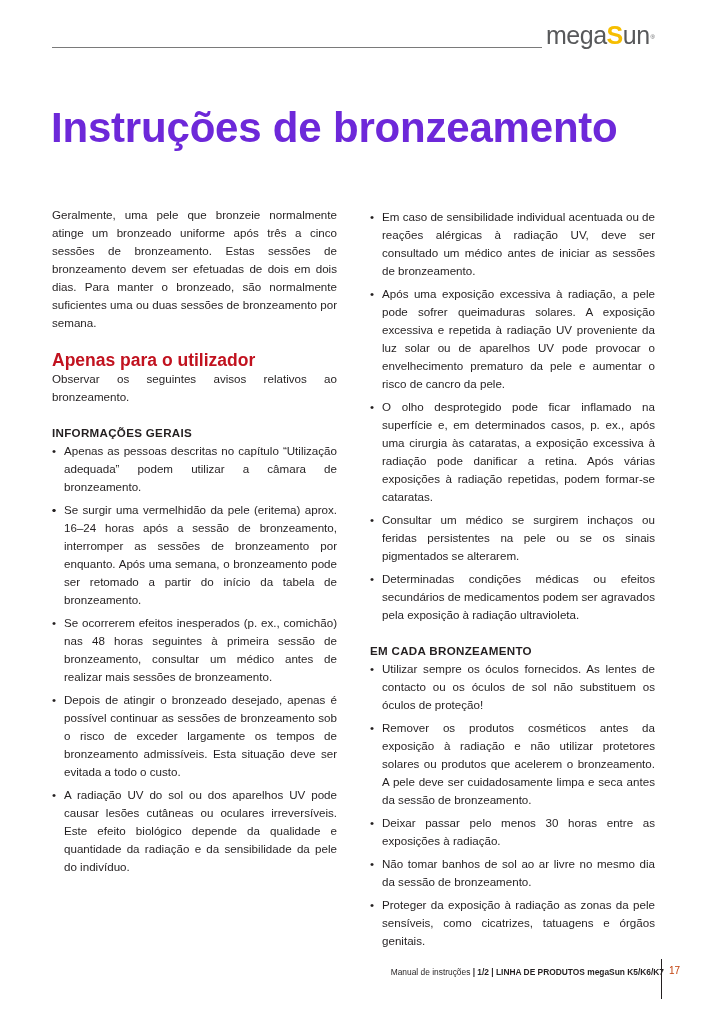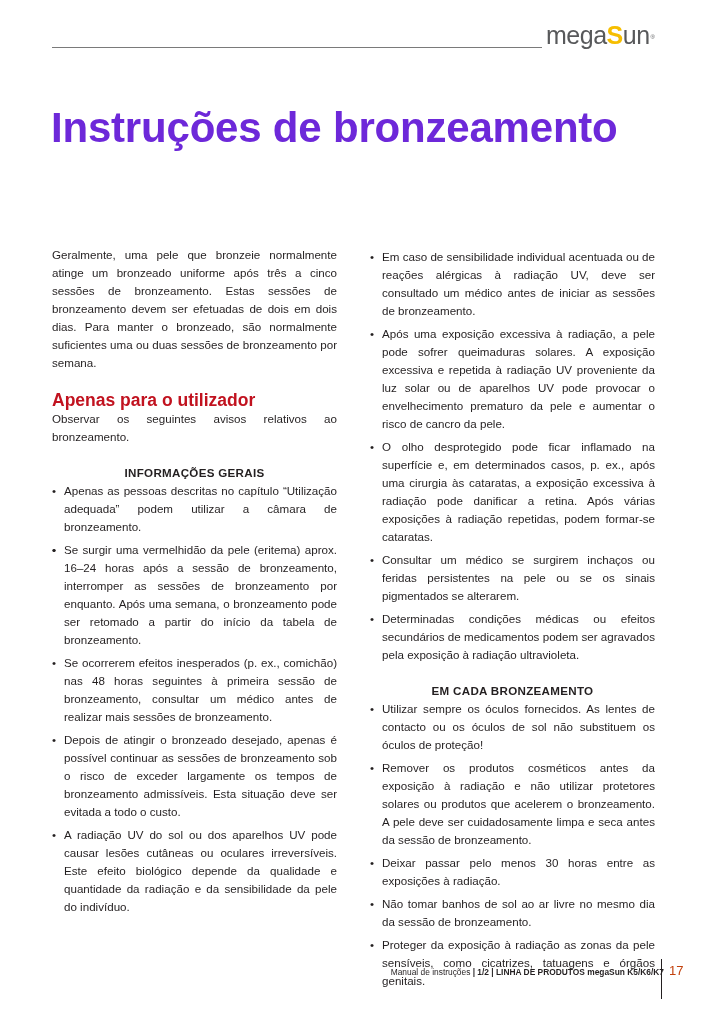--- a/index.html
+++ b/index.html
@@ -55,21 +55,20 @@
       white-space: nowrap;
       letter-spacing: -0.2px;
     }
     .column {
       position: absolute;
       top: 206px;
       width: 285px;
       font-size: 11.6px;
       line-height: 18px;
       color: #231f20;
-      margin-top: 40px;
     }
     .col-left { left: 52px; }
     .col-right { left: 370px; top: 208px; }
     p.body {
       text-align: justify;
       hyphens: auto;
     }
     .intro { margin-bottom: 18px; }
     .section-heading {
       font-size: 17.5px;
@@ -77,21 +76,20 @@
       color: #c1121f;
       line-height: 20px;
       margin-top: 0px;
     }
     .sub-heading {
       font-size: 11.6px;
       font-weight: bold;
       letter-spacing: 0.3px;
       line-height: 18px;
       margin-top: 18px;
-      text-align: center;
     }
     ul.bullets {
       list-style: none;
     }
     ul.bullets li {
       position: relative;
       padding-left: 12px;
       text-align: justify;
       hyphens: auto;
       margin-bottom: 5px;
@@ -117,21 +115,21 @@
       left: 661px;
       top: 959px;
       width: 1px;
       height: 40px;
       background: #231f20;
     }
     .page-number {
       position: absolute;
       left: 669px;
       top: 961px;
-      font-size: 13px;
+      font-size: 10px;
       color: #c2410c;
       line-height: 20px;
     }
   </style>
 </head>
 <body>
 
 <div class="header-rule"></div>
 <div class="logo"><span>mega</span><span class="logo-s">S</span><span>un</span><span class="logo-reg">®</span></div>
 

